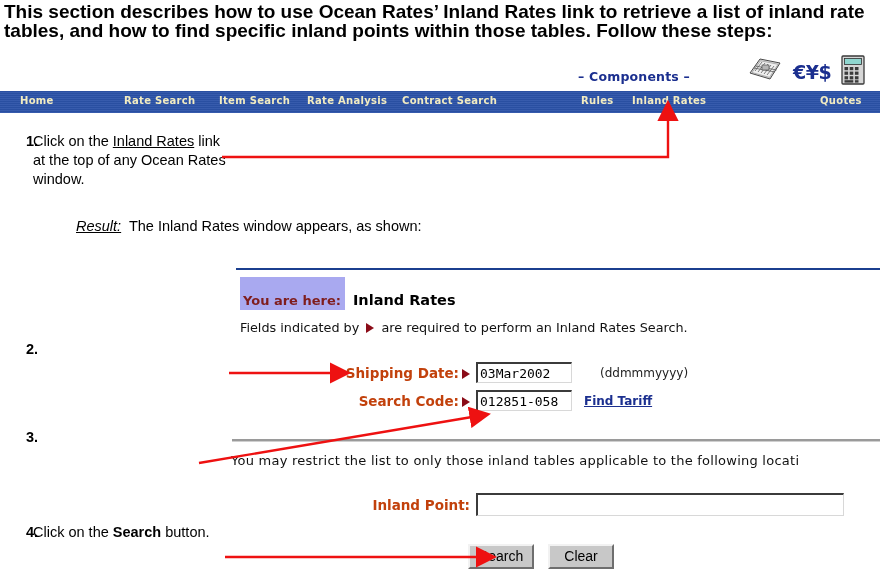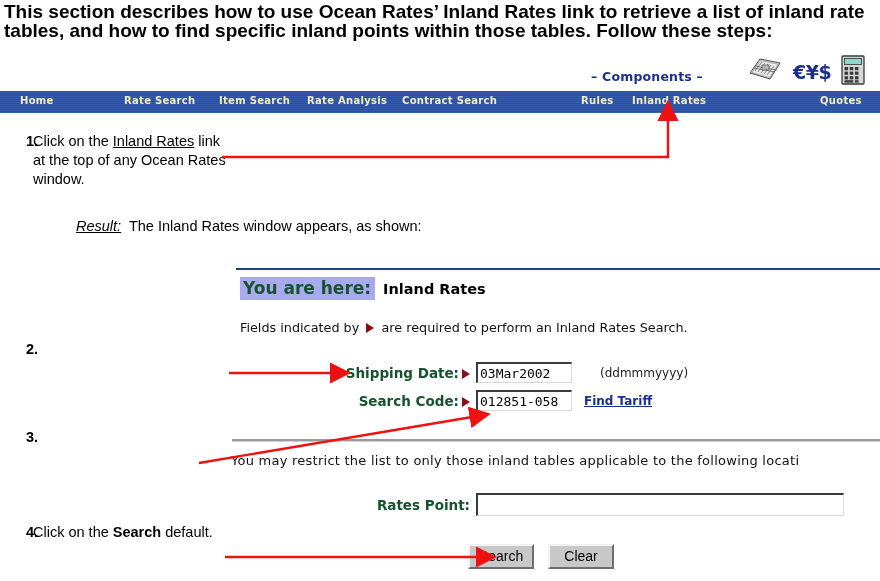--- a/index.html
+++ b/index.html
@@ -49,21 +49,21 @@
   .cap {
     position: absolute;
     font-family: "DejaVu Sans", sans-serif;
     font-weight: bold;
     font-size: 12.5px;
     color: #1b2f8f;
     white-space: nowrap;
     letter-spacing: 0.2px;
   }
   #cap-rate  { left: 158px; top: 14px; }
-  #cap-comp  { left: 591px; top: 14px; }
+  #cap-comp  { left: 578px; top: 14px; }
 
   .hdr-icon {
     position: absolute;
   }
   #icon-device { left: 748px; top: 57px; }
   #icon-currency {
     left: 793px; top: 61px;
     font-family: "DejaVu Sans", sans-serif;
     font-weight: bold;
     font-size: 19px;
@@ -150,25 +150,25 @@
     background: #1b3f8f;
   }
   #breadcrumb {
     position: absolute;
     left: 240px;
     top: 277px;
   }
   #breadcrumb .here {
     display: inline-block;
     background: #a9a9f0;
-    color: #14532d;
-    font-family: "DejaVu Sans", sans-serif;
-    font-weight: bold;
-    font-size: 17px;
-    padding: 1px 4px 2px 3px;
+    color: #7f1d1d;
+    font-family: "DejaVu Sans", sans-serif;
+    font-weight: bold;
+    font-size: 13px;
+    padding: 16px 4px 2px 3px;
   }
   #breadcrumb .page {
     display: inline-block;
     margin-left: 8px;
     font-family: "DejaVu Sans", sans-serif;
     font-weight: bold;
     font-size: 14.5px;
     color: #000;
   }
 
@@ -198,21 +198,21 @@
   }
   #row-ship   { left: 330px; top: 362px; }
   #row-tariff { left: 330px; top: 390px; }
   #row-inland { left: 350px; top: 493px; }
 
   .flabel {
     display: inline-block;
     font-family: "DejaVu Sans", sans-serif;
     font-weight: bold;
     font-size: 13.5px;
-    color: #14532d;
+    color: #c2410c;
     text-align: right;
     vertical-align: middle;
     white-space: nowrap;
   }
   #row-ship .flabel   { width: 140px; }
   #row-tariff .flabel { width: 140px; }
   #row-inland .flabel { width: 120px; }
 
   .flabel .redtri { margin: 0 0 0 3px; }
 
@@ -381,21 +381,21 @@
   <span class="num">2.</span>
 </div>
 
 <div class="step" id="step-3">
   <span class="num">3.</span>
 </div>
 
 <div class="step" id="step-4">
   <span class="num">4.</span>
   <span class="body">
-    <span>Click on the </span><span class="bold">Search</span><span> default.</span>
+    <span>Click on the </span><span class="bold">Search</span><span> button.</span>
   </span>
 </div>
 
 <div class="topline"></div>
 
 <div id="breadcrumb">
   <span class="here">You are here:</span><span class="page">Inland Rates</span>
 </div>
 
 <div id="required-note">
@@ -410,21 +410,21 @@
 
 <div class="field-row" id="row-tariff">
   <span class="flabel"><span>Search Code:</span><span class="redtri"></span></span><span class="txtbox" id="input-tariff" placeholder="">012851-058</span><span class="flink">Find Tariff</span>
 </div>
 
 <div class="hr-gray"></div>
 
 <div id="restrict-text">You may restrict the list to only those inland tables applicable to the following locati</div>
 
 <div class="field-row" id="row-inland">
-  <span class="flabel">Rates Point:</span><span class="txtbox" id="input-inland" placeholder=""></span>
+  <span class="flabel">Inland Point:</span><span class="txtbox" id="input-inland" placeholder=""></span>
 </div>
 
 <div class="btn-row">
   <span class="wbtn">Search</span><span class="wbtn">Clear</span>
 </div>
 
 <svg id="annot" viewBox="0 0 880 581">
   <defs>
     <marker id="ah" markerWidth="9" markerHeight="9" refX="1" refY="4.5" orient="auto" markerUnits="strokeWidth">
       <path d="M0,0 L9,4.5 L0,9 z" fill="#ee1111"></path>

